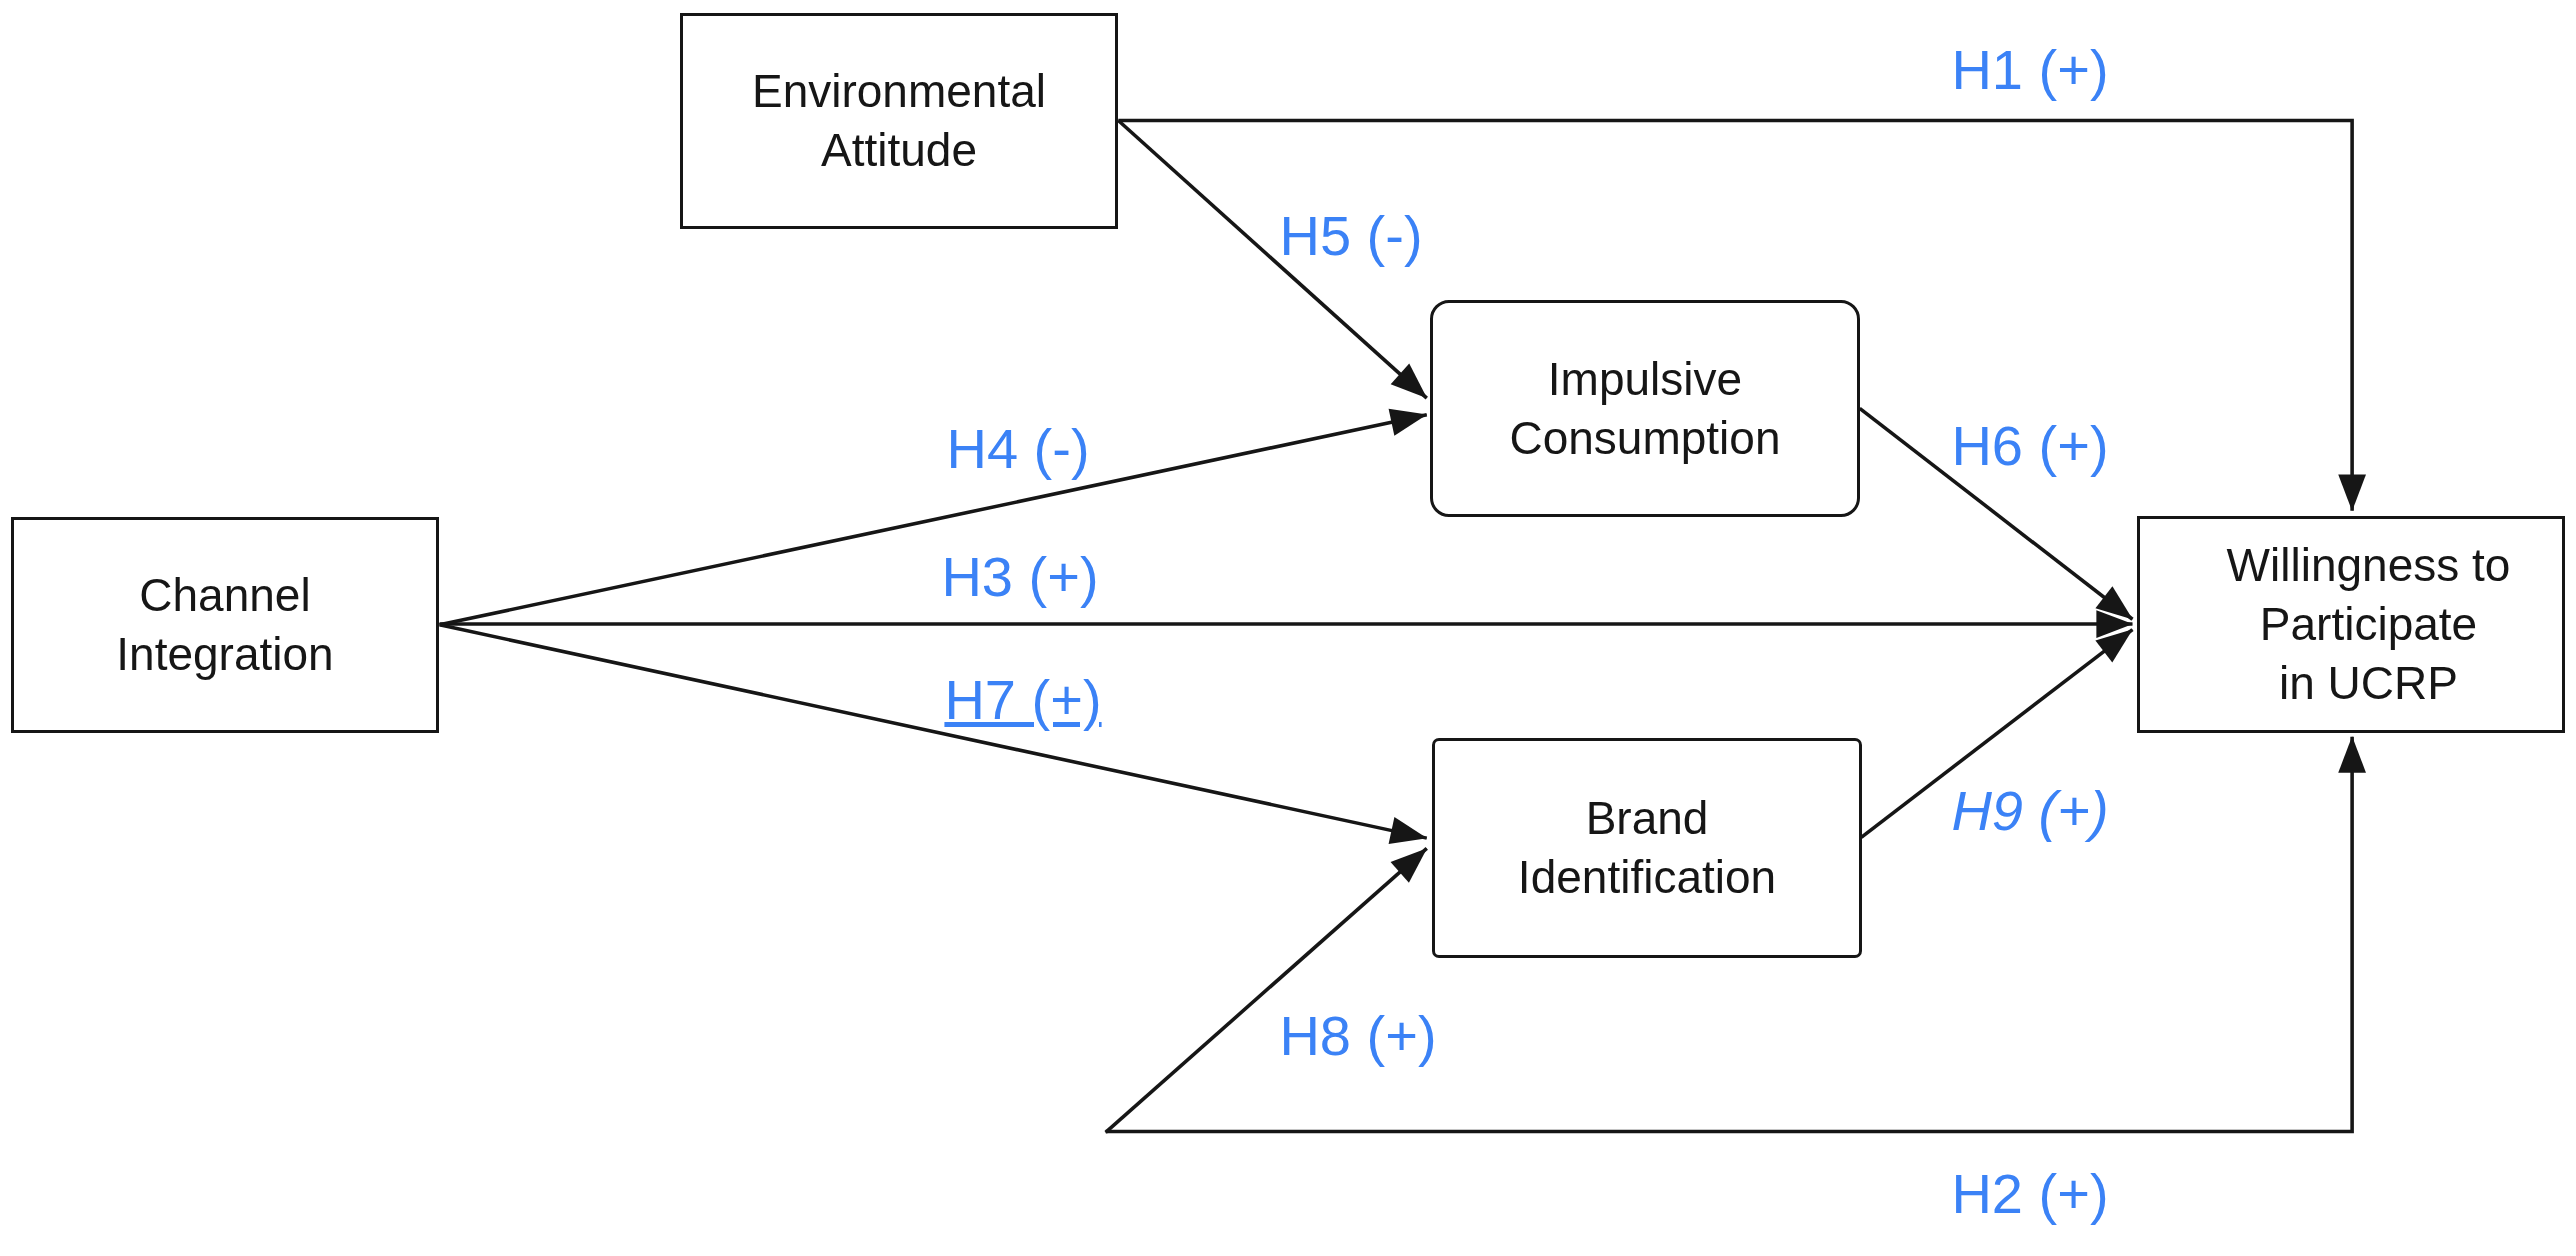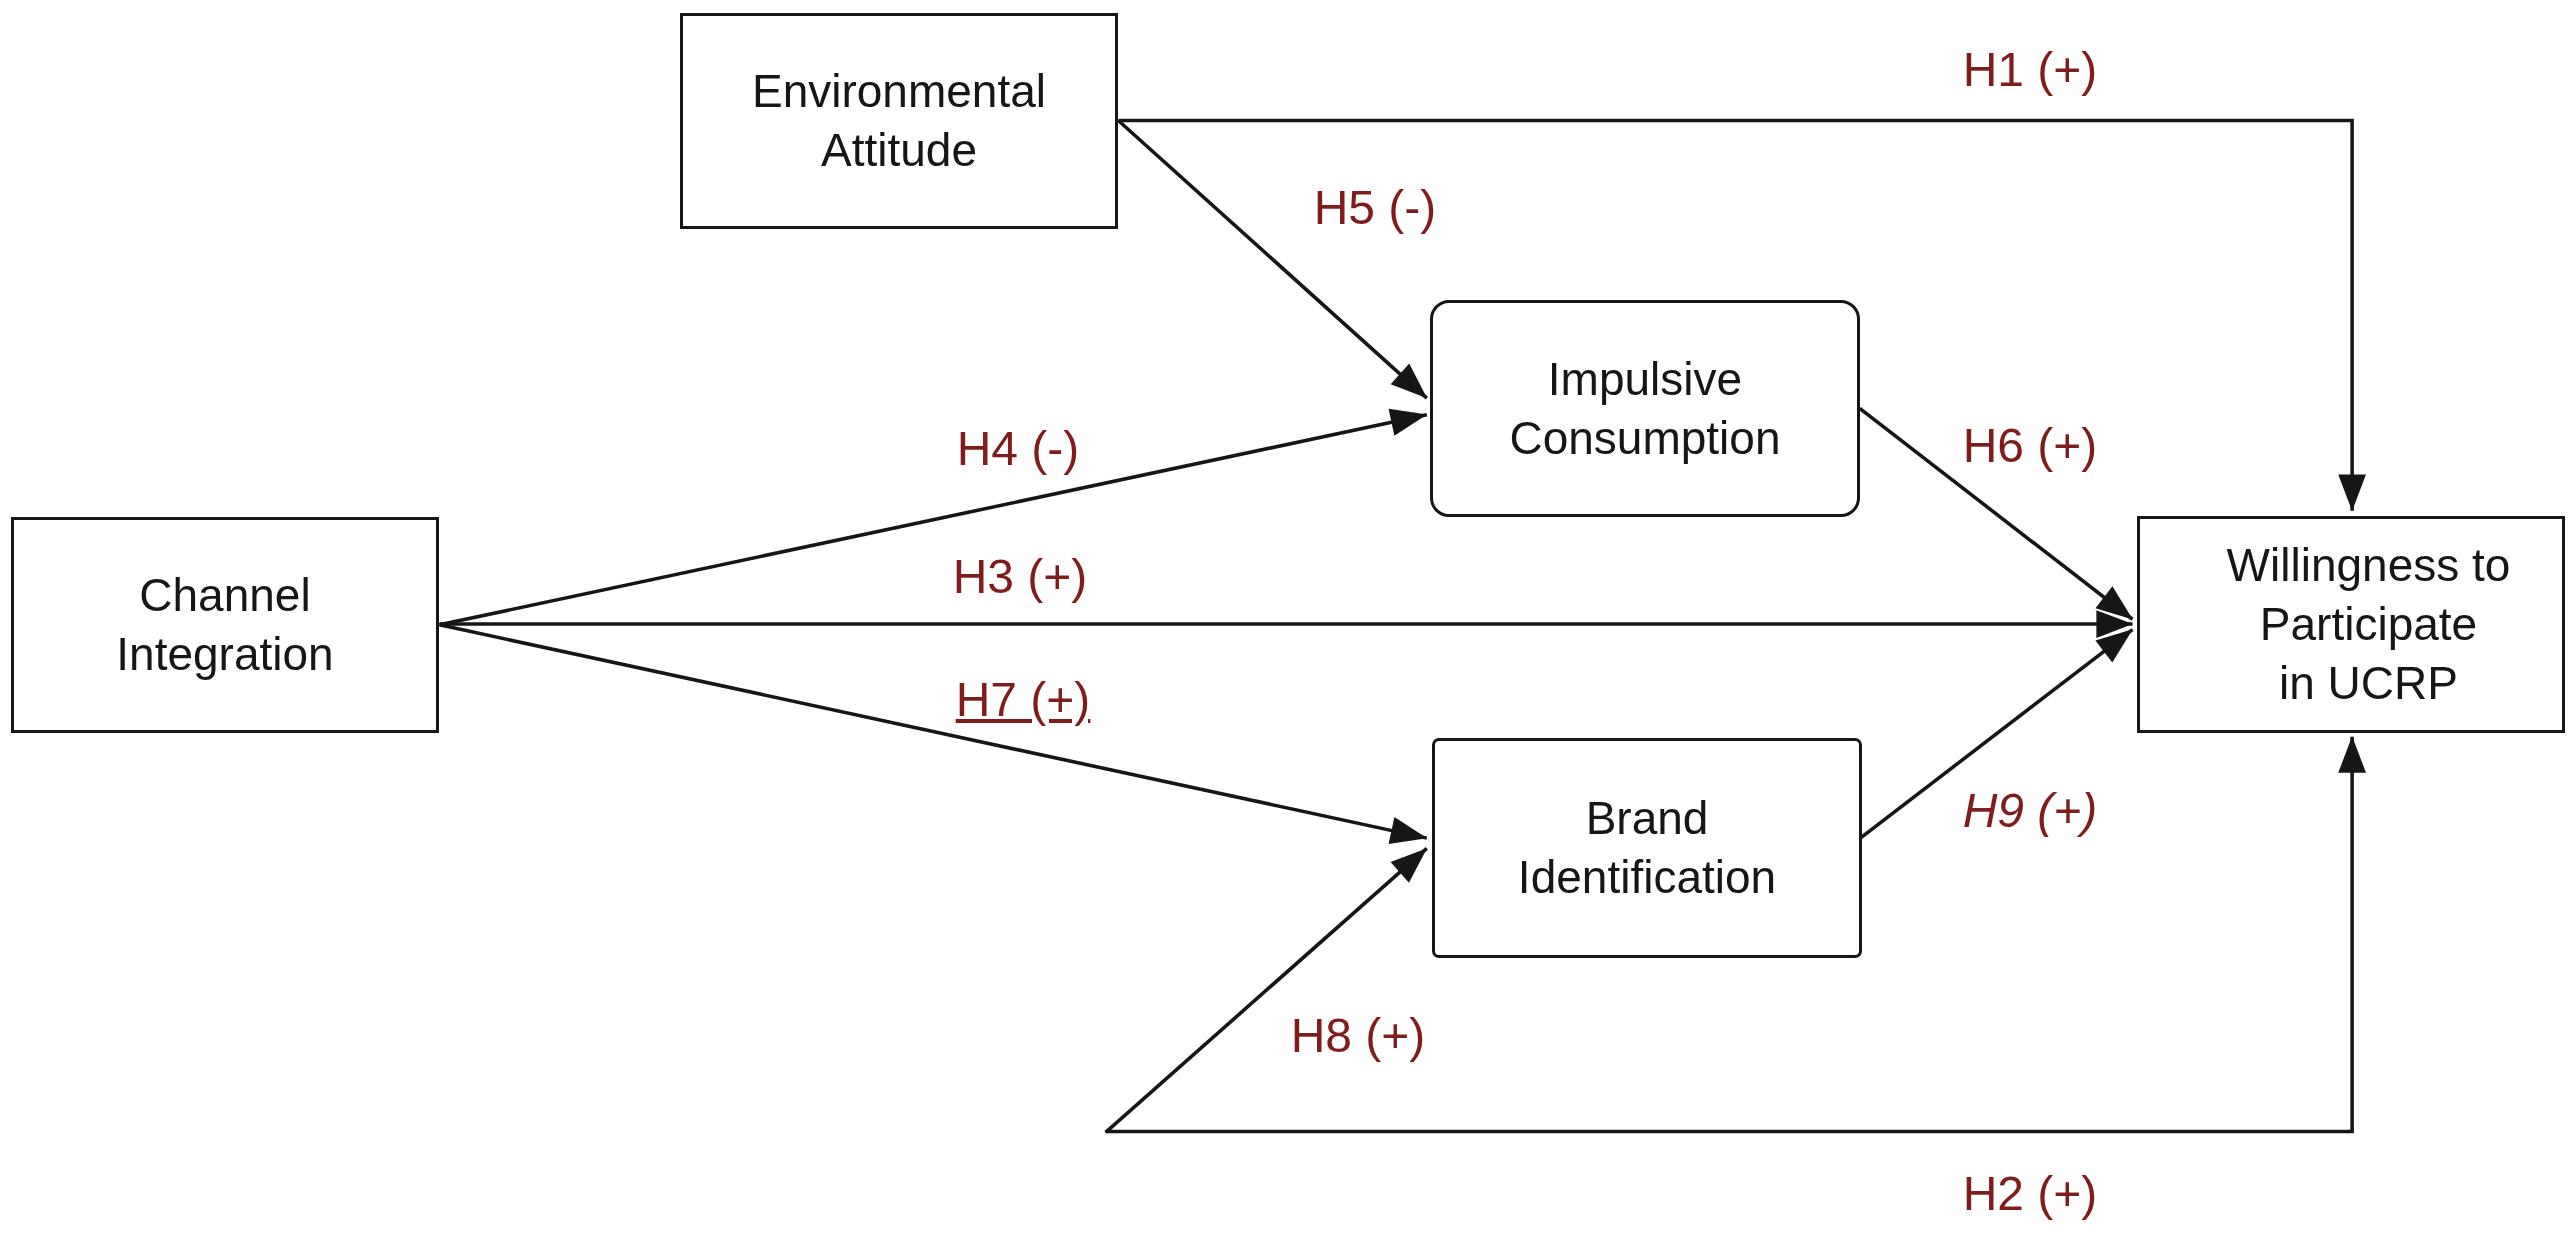--- a/index.html
+++ b/index.html
@@ -35,24 +35,24 @@
   }
   .node-label {
     white-space: pre-line;
     font-size: 46px;
     line-height: 1.28;
     color: #161616;
   }
   .hlabel {
     position: absolute;
     transform: translate(-50%, -50%);
-    font-size: 48px;
+    font-size: 56px;
     line-height: 1;
     white-space: nowrap;
-    color: #7f1d1d;
+    color: #3b82f6;
   }
 </style>
 </head>
 <body>
 
 <div id="stage">
 
   <svg id="arrow-layer" viewBox="0 0 3248 1584" xmlns="http://www.w3.org/2000/svg">
     <defs>
       <marker id="ah" viewBox="0 0 10 8" refX="9.5" refY="4" markerWidth="52" markerHeight="40" markerUnits="userSpaceOnUse" orient="auto">
@@ -94,21 +94,21 @@
   </div>
 
 
   <div class="node" style="left:2137px; top:516px; width:428px; height:217px;padding-left:35px;">
     <span class="node-label">Willingness to
 Participate
 in UCRP</span>
   </div>
 
   <div class="hlabel" style="left:2030px; top:70px;">H1 (+)</div>
-  <div class="hlabel" style="left:1351px; top:208px;margin-left:24px;">H5 (-)</div>
+  <div class="hlabel" style="left:1351px; top:236px;">H5 (-)</div>
   <div class="hlabel" style="left:1018px; top:449px;">H4 (-)</div>
   <div class="hlabel" style="left:1020px; top:577px;">H3 (+)</div>
   <div class="hlabel" style="left:1023px; top:700px;text-decoration:underline;">H7 (+)</div>
   <div class="hlabel" style="left:2030px; top:446px;">H6 (+)</div>
   <div class="hlabel" style="left:2030px; top:811px;font-style:italic;">H9 (+)</div>
   <div class="hlabel" style="left:1358px; top:1036px;">H8 (+)</div>
   <div class="hlabel" style="left:2030px; top:1194px;">H2 (+)</div>
 
 </div>
 

